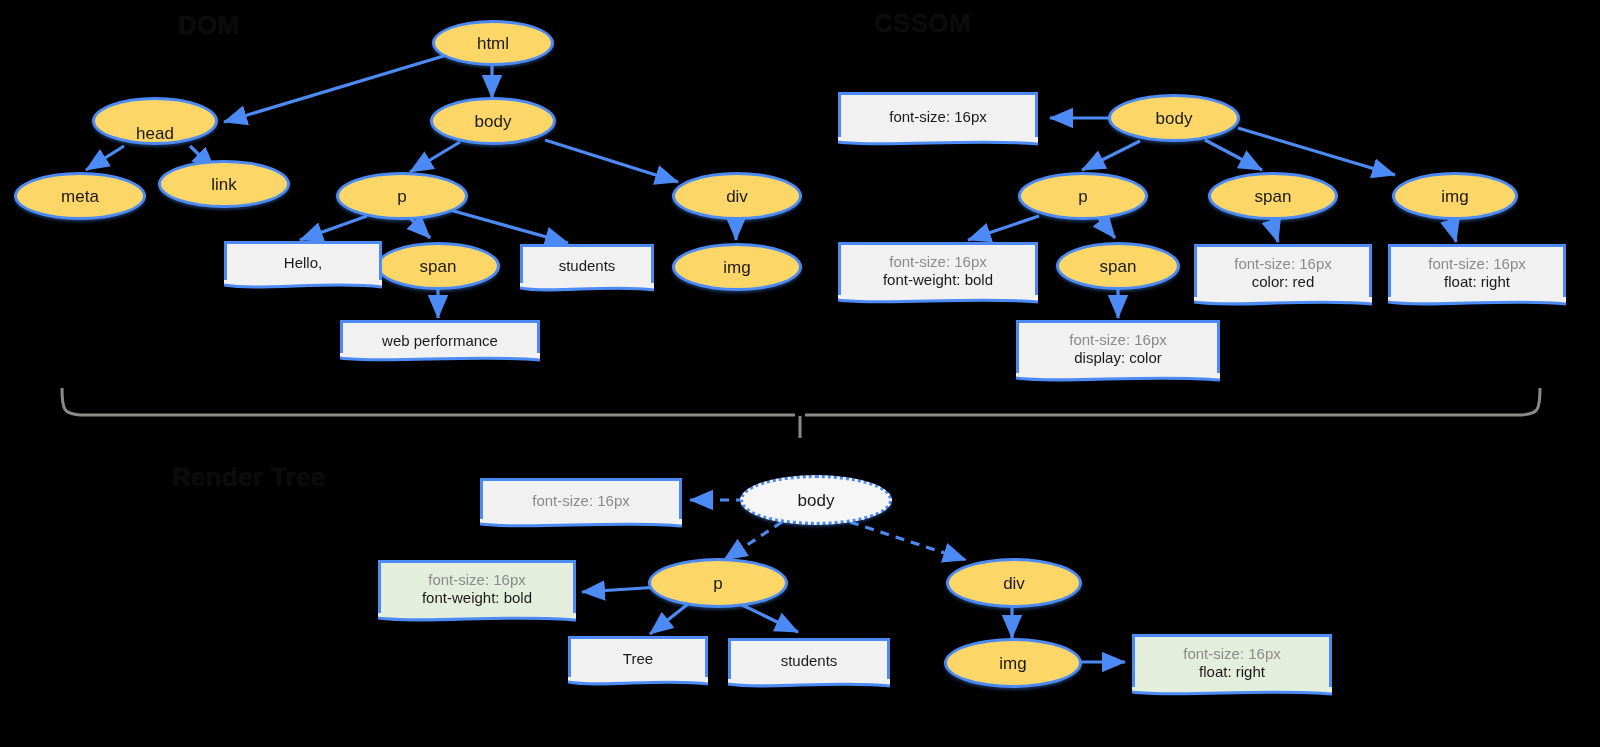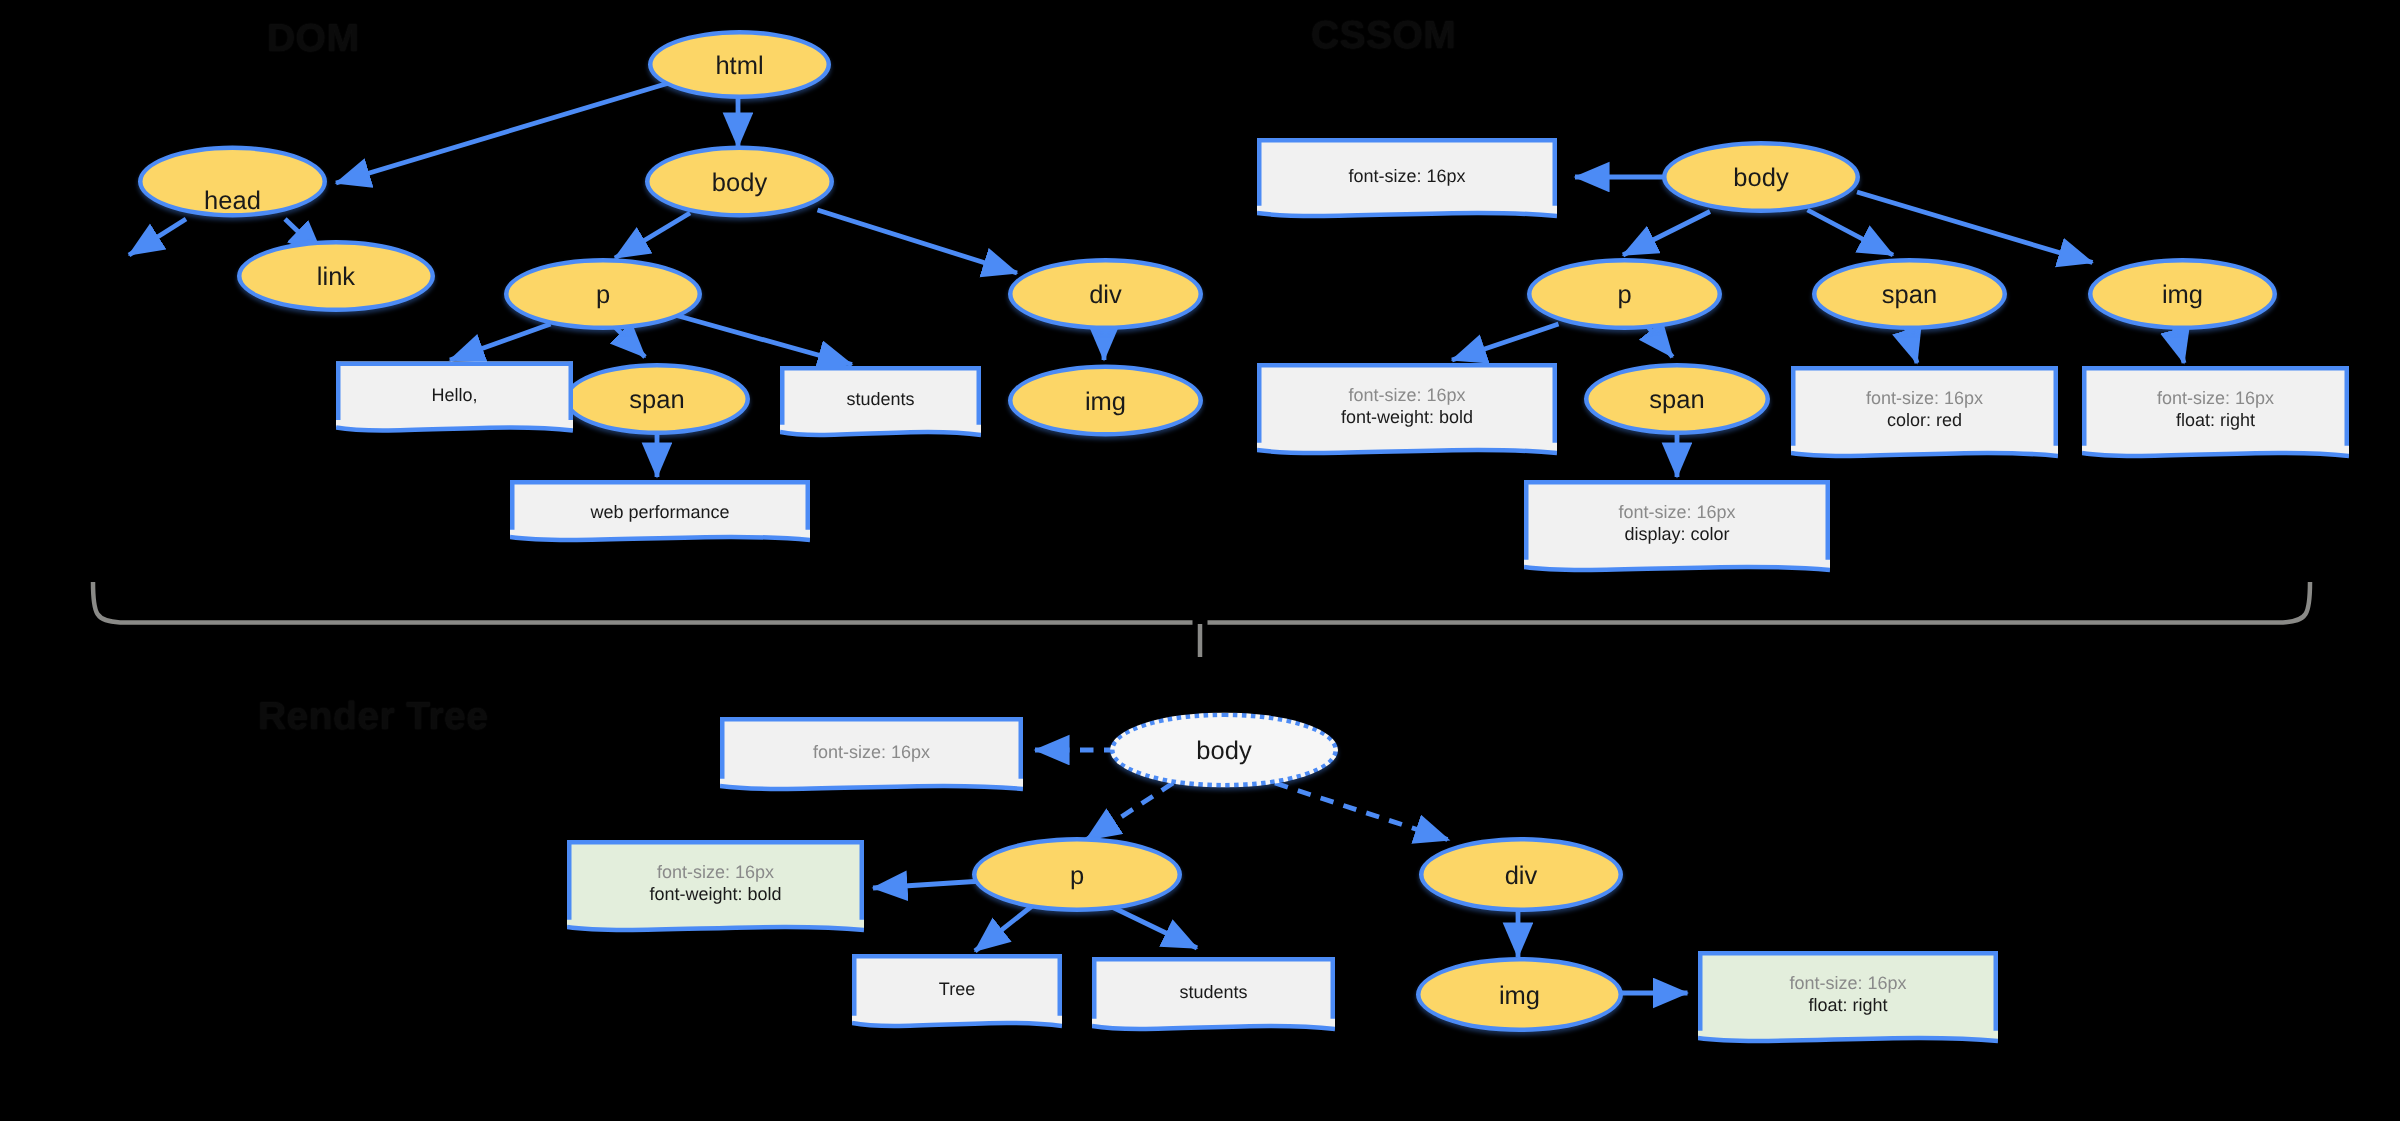--- a/index.html
+++ b/index.html
@@ -54,21 +54,21 @@
   }
 
   
   .note {
     position: absolute;
     border: 3px solid #4C8BF5;
     border-bottom: none;
     background: #F1F1F1;
     padding: 16px;
     color: #1a1a1a;
-    font-size: 12px;
+    font-size: 15px;
     overflow: visible;
   }
   .note .note-inner {
     position: relative;
     width: 100%;
     height: 100%;
     display: flex;
     flex-direction: column;
     align-items: center;
     justify-content: center;
@@ -150,20 +150,23 @@
 
   <div class="node" style="left:432px; top:20px; width:122px; height:46px;text-align:right;">
     <span>html</span>
   </div>
   <div class="node" style="left:92px; top:97px; width:126px; height:48px;align-items:flex-end;">
     <span>head</span>
   </div>
   <div class="node" style="left:430px; top:97px; width:126px; height:48px;">
     <span>body</span>
   </div>
+  <div class="node" style="left:14px; top:172px; width:132px; height:48px;">
+    <span>meta</span>
+  </div>
   <div class="node" style="left:158px; top:160px; width:132px; height:48px;">
     <span>link</span>
   </div>
   <div class="node" style="left:336px; top:172px; width:132px; height:48px;">
     <span>p</span>
   </div>
   <div class="node" style="left:672px; top:172px; width:130px; height:48px;">
     <span>div</span>
   </div>
   <div class="node" style="left:376px; top:242px; width:124px; height:48px;">

